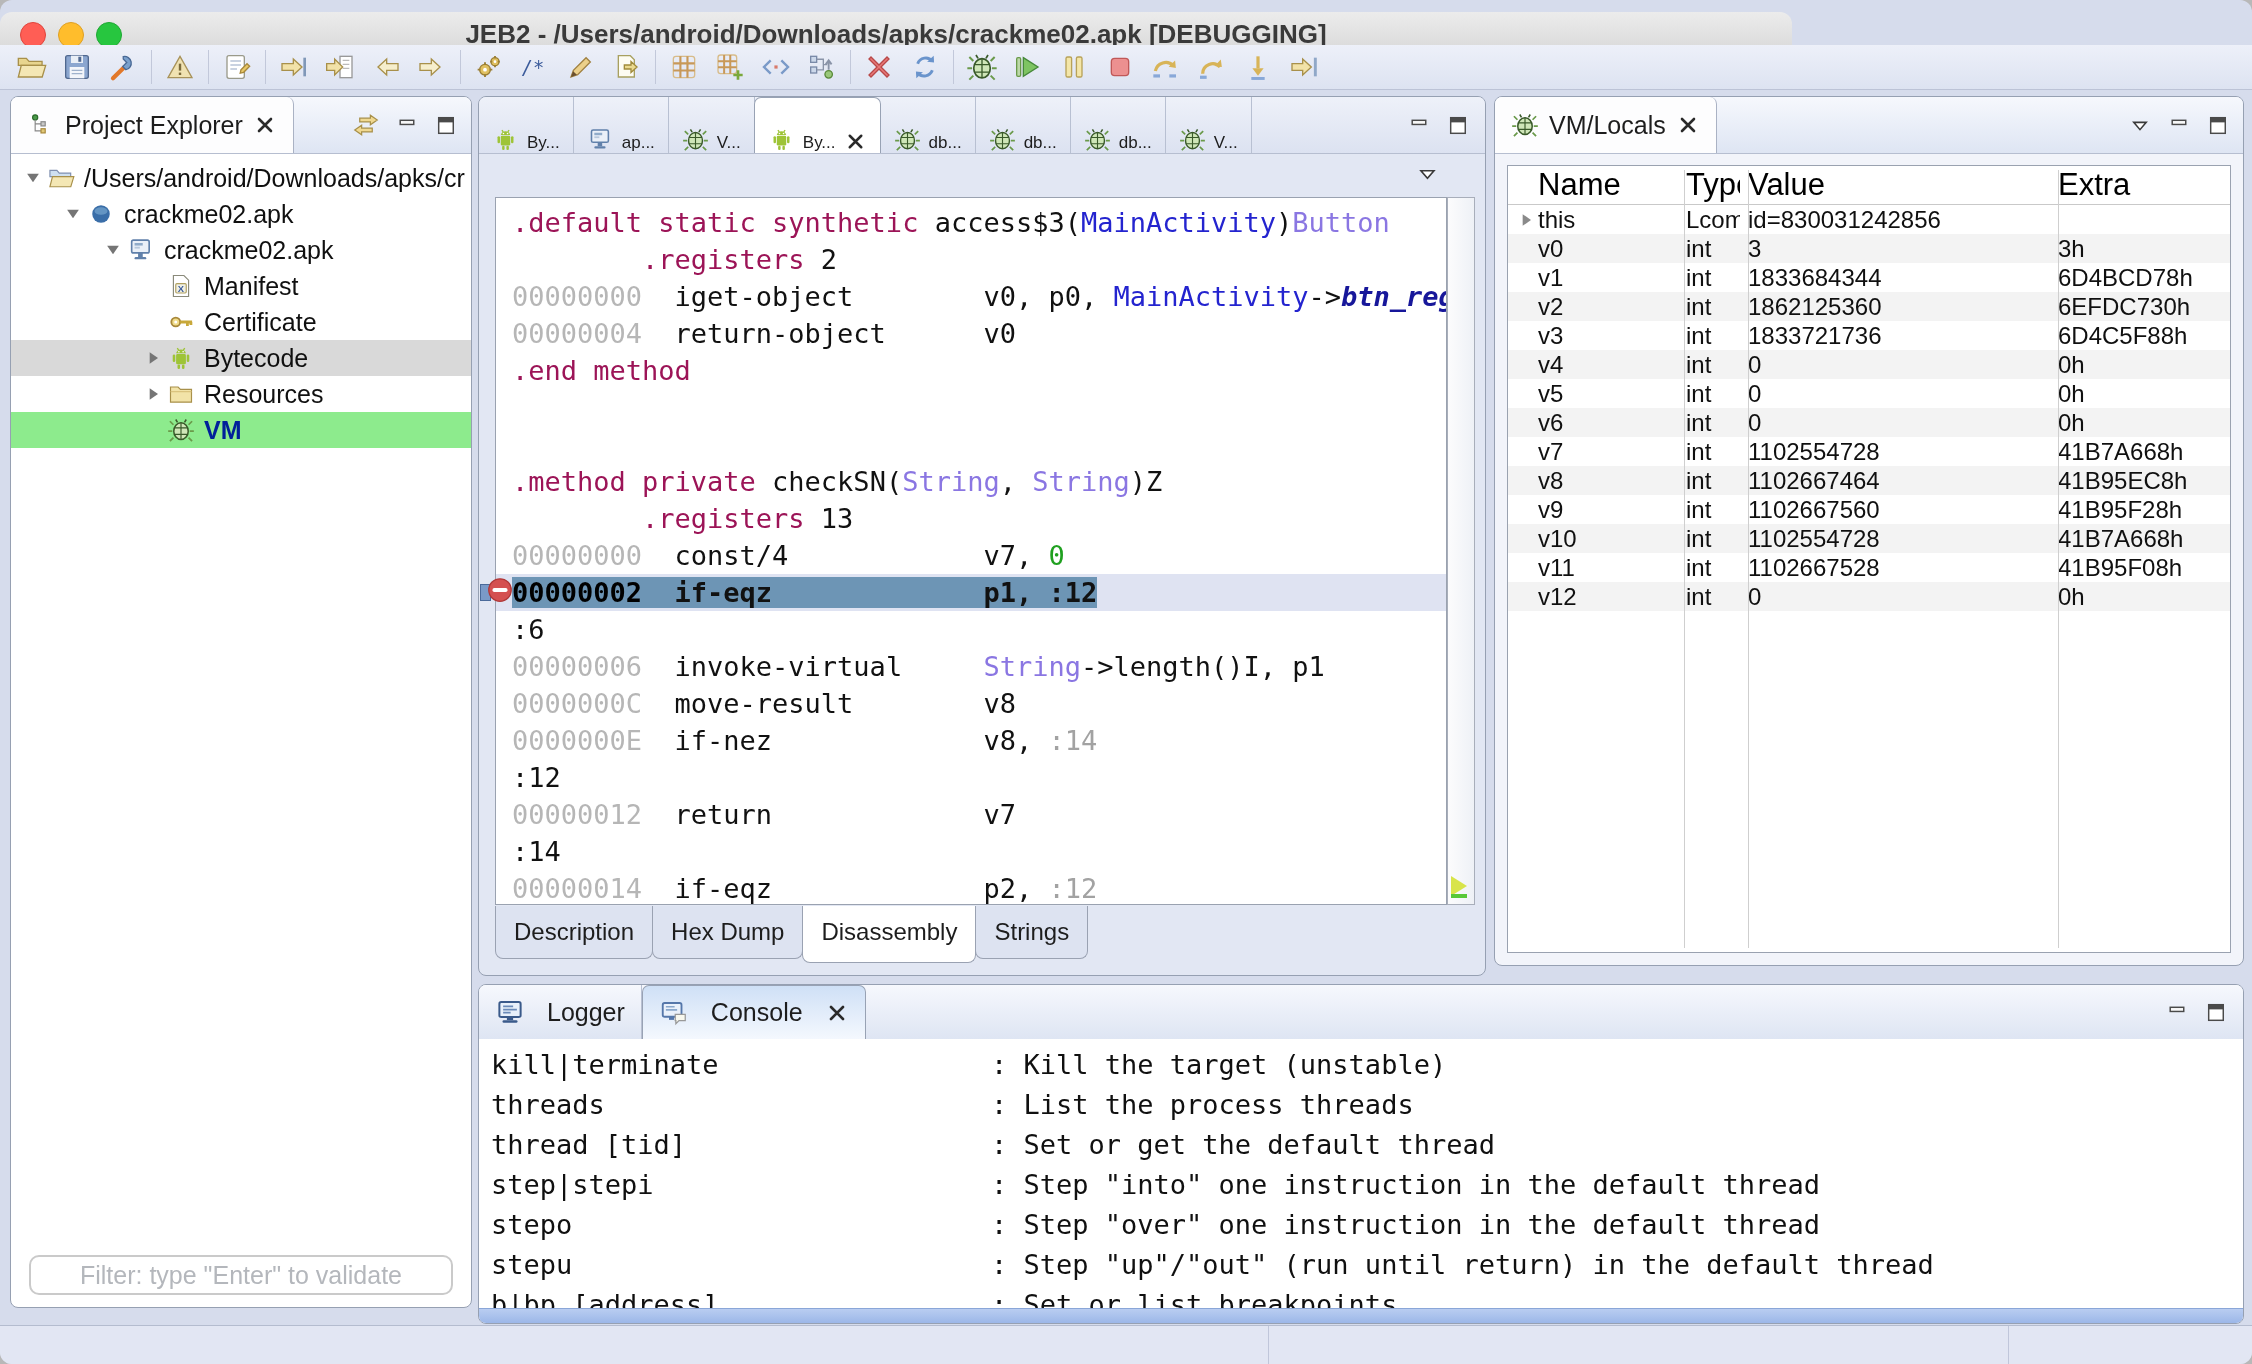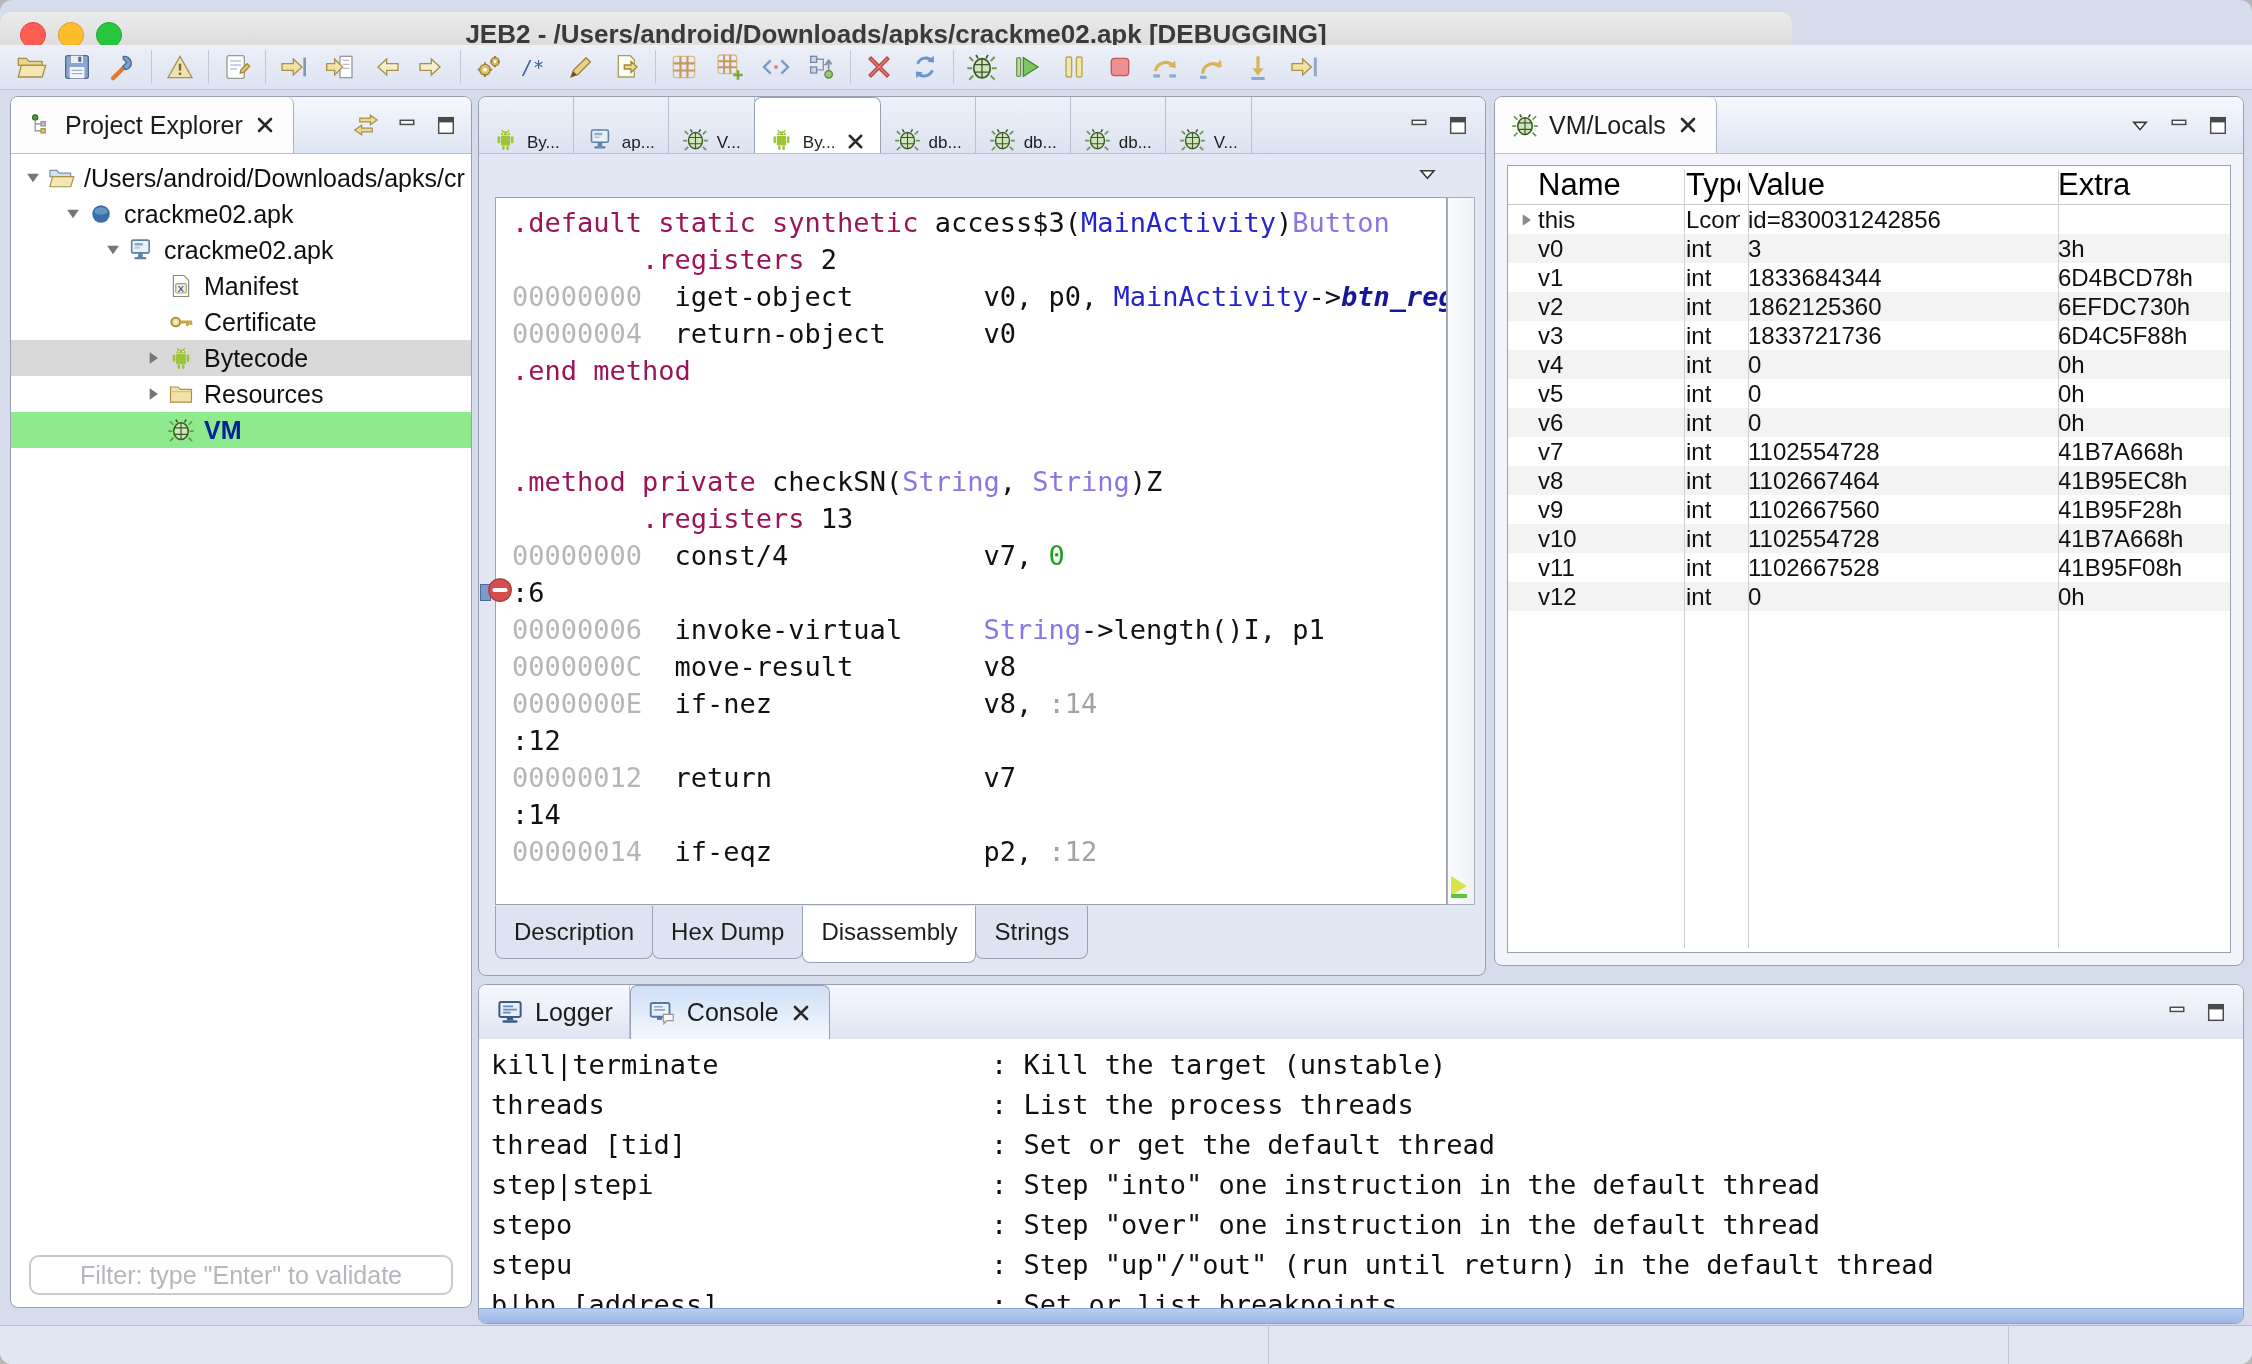--- a/index.html
+++ b/index.html
@@ -93,21 +93,21 @@
   .col-name{width:170px;padding-left:6px;display:flex;align-items:center;}
   .col-name .texp{width:24px;}
   .col-type{width:62px;padding-left:8px;}
   .col-value{width:310px;padding-left:8px;}
   .col-extra{flex:1;padding-left:8px;}
   .vline{position:absolute;top:4px;bottom:4px;width:1px;background:#cfcfcf;}
 
   
   #console-panel{left:478px;top:984px;width:1766px;height:340px;}
   #console-panel .phead{height:54px;}
-  .ctab{display:flex;align-items:center;gap:10px;padding:0 16px;font-size:25px;color:#1d1d1d;border-right:1px solid #b8c0d2;background:transparent;}
+  .ctab{display:flex;align-items:center;gap:22px;padding:0 16px;font-size:25px;color:#1d1d1d;border-right:1px solid #b8c0d2;background:transparent;}
   .ctab .icon{width:30px;height:30px;}
   .ctab.active{background:linear-gradient(#cfe0f6,#f4f8fe);border:1px solid #98a2b4;border-bottom:none;border-radius:7px 7px 0 0;}
   .ctab .closeic{width:24px;height:24px;}
   #console-out{position:absolute;left:0;top:54px;right:0;bottom:14px;background:#fff;overflow:hidden;padding:6px 0 0 12px;font-family:"DejaVu Sans Mono",monospace;font-size:27px;line-height:40px;color:#101010;}
   .cline{white-space:pre;height:40px;}
   .ccmd{display:inline-block;width:500px;}
   #hscroll{position:absolute;left:0;right:0;bottom:0;height:14px;background:linear-gradient(#b9cdf1,#9cb7e8);border-top:1px solid #8aa6d8;}
 
   
   #statusbar{position:absolute;left:0;bottom:0;width:2252px;height:38px;background:#e2e6f3;border-top:1px solid #b4bccf;}
@@ -600,20 +600,21 @@
         <div class="codeline"><span class="c-kw">.default static synthetic </span><span class="c-pl">access$3(</span><span class="c-cls">MainActivity</span><span class="c-pl">)</span><span class="c-typ">Button</span></div>
         <div class="codeline"><span class="c-pl">        </span><span class="c-kw">.registers</span><span class="c-pl"> 2</span></div>
         <div class="codeline"><span class="c-addr">00000000</span><span class="c-pl">  iget-object        </span><span class="c-pl">v0, p0, </span><span class="c-cls">MainActivity</span><span class="c-pl">-&gt;</span><span class="c-fld">btn_reg</span></div>
         <div class="codeline"><span class="c-addr">00000004</span><span class="c-pl">  return-object      </span><span class="c-pl">v0</span></div>
         <div class="codeline"><span class="c-kw">.end method</span></div>
         <div class="codeline"></div>
         <div class="codeline"></div>
         <div class="codeline"><span class="c-kw">.method private </span><span class="c-pl">checkSN(</span><span class="c-typ">String</span><span class="c-pl">, </span><span class="c-typ">String</span><span class="c-pl">)Z</span></div>
         <div class="codeline"><span class="c-pl">        </span><span class="c-kw">.registers</span><span class="c-pl"> 13</span></div>
         <div class="codeline"><span class="c-addr">00000000</span><span class="c-pl">  const/4            </span><span class="c-pl">v7, </span><span class="c-num">0</span></div>
+        <div class="codeline sel"><span class="selspan"><span class="c-addr">00000002</span><span class="c-pl">  if-eqz             </span><span class="c-pl">p1, :12</span></span></div>
         <div class="codeline"><span class="c-lbl">:6</span></div>
         <div class="codeline"><span class="c-addr">00000006</span><span class="c-pl">  invoke-virtual     </span><span class="c-typ">String</span><span class="c-pl">-&gt;length()I, p1</span></div>
         <div class="codeline"><span class="c-addr">0000000C</span><span class="c-pl">  move-result        </span><span class="c-pl">v8</span></div>
         <div class="codeline"><span class="c-addr">0000000E</span><span class="c-pl">  if-nez             </span><span class="c-pl">v8, </span><span class="c-lblop">:14</span></div>
         <div class="codeline"><span class="c-lbl">:12</span></div>
         <div class="codeline"><span class="c-addr">00000012</span><span class="c-pl">  return             </span><span class="c-pl">v7</span></div>
         <div class="codeline"><span class="c-lbl">:14</span></div>
         <div class="codeline"><span class="c-addr">00000014</span><span class="c-pl">  if-eqz             </span><span class="c-pl">p2, </span><span class="c-lblop">:12</span></div>
       </div>
     <div id="bp-square"></div>

